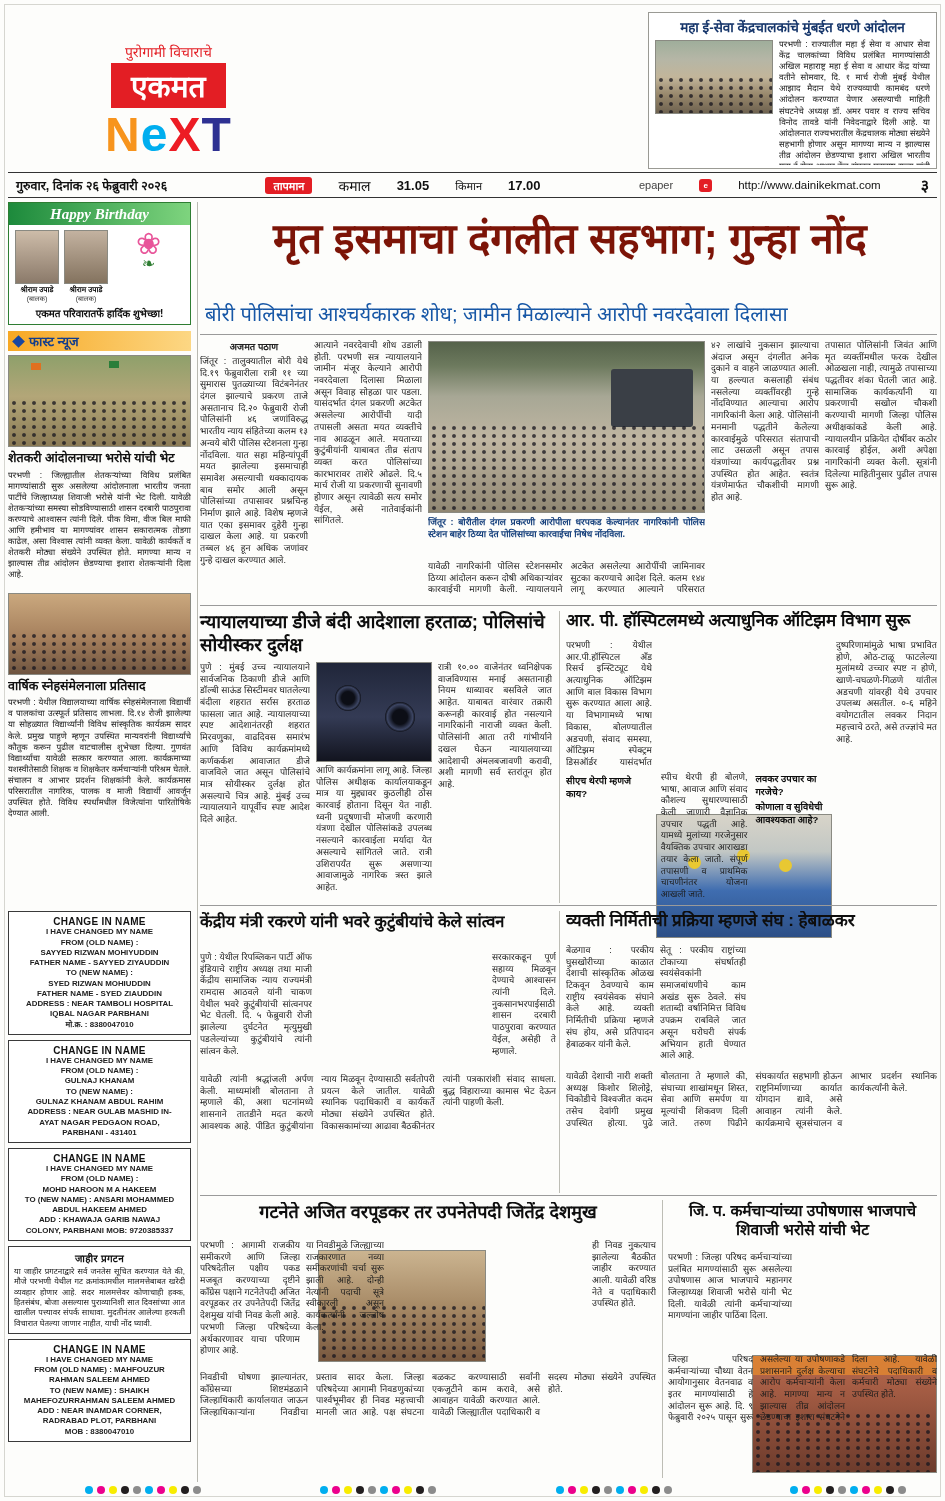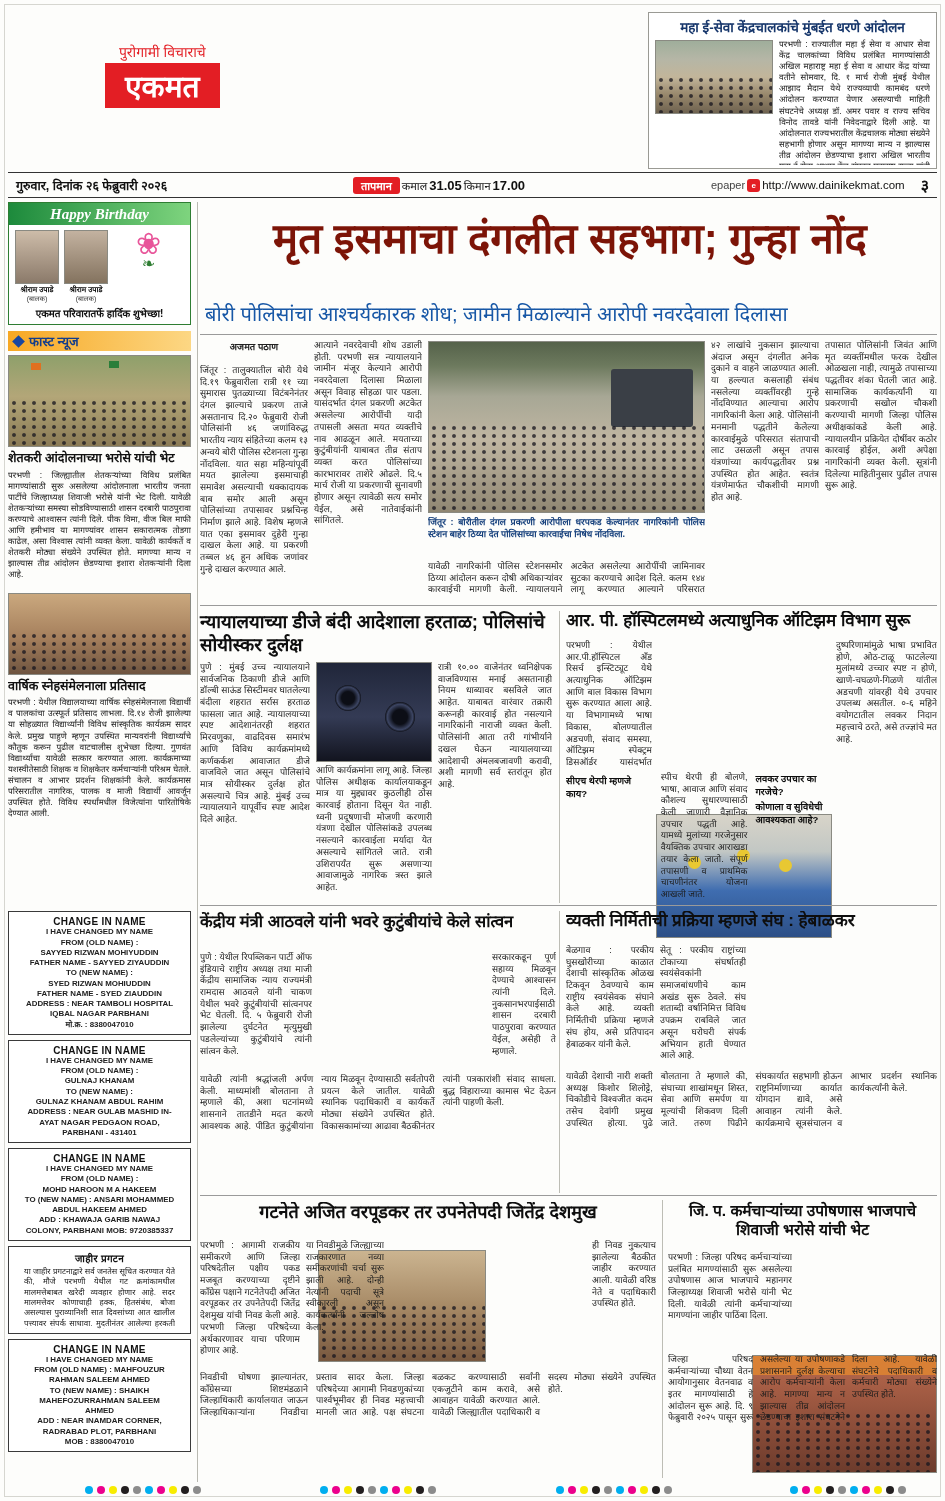--- a/index.html
+++ b/index.html
@@ -9,62 +9,65 @@
   .page-frame{position:absolute;inset:4px;border:1px solid #d6d6d0;pointer-events:none}
   .hr{position:absolute;border-top:1px solid #9a9a9a;height:0}
   .vr{position:absolute;border-left:1px solid #bdbdb5;width:0}
   .bt{font-size:9px;line-height:1.3;text-align:justify;color:#1c1c1c;overflow:hidden}
   .bt-sm{font-size:8.4px;line-height:1.32;text-align:justify;color:#1c1c1c;overflow:hidden}
   .cols2{column-count:2;column-gap:8px}
   .cols3{column-count:3;column-gap:8px}
   .cols4{column-count:4;column-gap:8px}
   .h-sec{font-weight:bold;color:#0e0e0e;line-height:1.22}
   .h-sub{font-weight:normal;color:#1757a6}
-  .byline{font-size:9.5px;font-weight:bold;text-align:center;color:#222;margin-bottom:12px}
+  .byline{font-size:9.5px;font-weight:bold;text-align:center;color:#222;margin-bottom:3px}
   .cap{font-size:9px;font-weight:bold;color:#16407c;text-align:justify;line-height:1.3}
   .lead{font-weight:bold;font-size:9.5px;color:#0e0e0e;margin:2px 0 1px}
   .photo{position:relative;overflow:hidden;background:#a29a88;border:1px solid #8a8a82}
   .ph-dots{position:absolute;left:0;right:0;bottom:0;height:52%;
     background-image:radial-gradient(circle, rgba(24,22,30,.9) 1.4px, rgba(24,22,30,0) 2.4px);
     background-size:10px 8px;opacity:.85}
-  .notice{border:1.3px solid #3a3a3a;background:#fff;padding:4px 15px;text-align:center;margin-bottom:5px}
+  .notice{border:1.3px solid #3a3a3a;background:#fff;padding:4px 5px;text-align:center;margin-bottom:5px}
   .notice-title{font-weight:bold;font-size:10px;letter-spacing:.3px}
   .notice-body{font-size:7.9px;line-height:1.3;font-weight:bold;white-space:pre-line;color:#222}
   .badge-red{background:#e31e24;color:#fff;font-weight:bold;border-radius:3px;padding:1px 8px;font-size:11px}
   .dot{width:8px;height:8px;border-radius:50%}
   .regrow{position:absolute;display:flex;gap:4px}
   .d-c{background:#00aeef}.d-m{background:#ec008c}.d-y{background:#f8ec00}.d-k{background:#231f20}.d-g{background:#8c8c8c}
 </style>
 </head>
 <body>
 
 <div class="page-frame"></div>
 
 <div class="abs" style="left:105px;top:38px;width:440px;height:132px;display:flex;gap:10px">
   <div style="display:flex;flex-direction:column;align-items:center;justify-content:flex-start;padding-top:4px">
     <div style="color:#e31e24;font-weight:normal;font-size:14px">पुरोगामी विचाराचे</div>
     <div style="background:#e31e24;color:#fff;font-weight:bold;font-size:30px;padding:2px 20px;margin-top:2px">एकमत</div>
+    <div style="font-weight:bold;font-size:48px;line-height:1.05;letter-spacing:1px;margin-top:2px">
+      <span style="color:#f7941d">N</span><span style="color:#00aeef">e</span><span style="color:#ed1c24">X</span><span style="color:#2e3192">T</span>
+    </div>
   </div>
 </div>
 
 <div class="abs" style="left:648px;top:12px;width:289px;height:157px;border:1px solid #9a9a94;padding:5px 6px;background:#fff">
   <div style="font-weight:bold;font-size:13.5px;color:#16366b;text-align:center;margin-bottom:3px">महा ई-सेवा केंद्रचालकांचे मुंबईत धरणे आंदोलन</div>
   <div style="overflow:hidden;height:126px">
     <div class="photo" style="float:left;width:118px;height:74px;margin:1px 6px 2px 0;background:linear-gradient(180deg,#9fae9b 0%,#b5b6a6 25%,#c2b59a 50%,#97876b 75%,#6e6250 100%)">
       <div class="ph-dots"></div>
     </div>
     <div class="bt-sm" style="height:126px">परभणी : राज्यातील महा ई सेवा व आधार सेवा केंद्र चालकांच्या विविध प्रलंबित मागण्यांसाठी अखिल महाराष्ट्र महा ई सेवा व आधार केंद्र यांच्या वतीने सोमवार, दि. १ मार्च रोजी मुंबई येथील आझाद मैदान येथे राज्यव्यापी कामबंद धरणे आंदोलन करण्यात येणार असल्याची माहिती संघटनेचे अध्यक्ष डॉ. अमर पवार व राज्य सचिव विनोद तावडे यांनी निवेदनाद्वारे दिली आहे. या आंदोलनात राज्यभरातील केंद्रचालक मोठ्या संख्येने सहभागी होणार असून मागण्या मान्य न झाल्यास तीव्र आंदोलन छेडण्याचा इशारा अखिल भारतीय महा-ई-सेवा आधार केंद्र संघटन महाराष्ट्र राज्य यांनी दिला आहे.</div>
   </div>
 </div>
 
-<div class="abs" style="left:8px;top:172px;width:929px;height:26px;border-top:1.6px solid #333;border-bottom:1.6px solid #333;display:flex;align-items:center;gap:2px;padding:0 8px">
+<div class="abs" style="left:8px;top:172px;width:929px;height:26px;border-top:1.6px solid #333;border-bottom:1.6px solid #333;display:flex;align-items:center;gap:26px;padding:0 8px">
   <div style="font-weight:bold;font-size:12.5px">गुरुवार, दिनांक २६ फेब्रुवारी २०२६</div>
   <div style="flex:1"></div>
   <span class="badge-red">तापमान</span>
-  <span style="font-size:11px">कमाल</span>
+  <span style="font-size:14px">कमाल</span>
   <span style="font-weight:bold;font-size:13px">31.05</span>
   <span style="font-size:11px">किमान</span>
   <span style="font-weight:bold;font-size:13px">17.00</span>
   <div style="flex:1"></div>
   <span style="font-size:11px;color:#444">epaper</span>
   <span style="width:13px;height:13px;background:#e31e24;border-radius:3px;display:inline-flex;align-items:center;justify-content:center;color:#fff;font-size:8px;font-weight:bold">e</span>
   <span style="font-size:11.5px;color:#111">http://www.dainikekmat.com</span>
   <span style="font-weight:bold;font-size:16px;margin-left:14px">३</span>
 </div>
 
@@ -209,21 +212,21 @@
 <div class="abs cols4" style="left:566px;top:772px;width:371px;height:130px;overflow:hidden">
   <div class="lead">सीएच थेरपी म्हणजे काय?</div>
   <div class="bt">स्पीच थेरपी ही बोलणे, भाषा, आवाज आणि संवाद कौशल्य सुधारण्यासाठी केली जाणारी वैज्ञानिक उपचार पद्धती आहे. यामध्ये मुलांच्या गरजेनुसार वैयक्तिक उपचार आराखडा तयार केला जातो. संपूर्ण तपासणी व प्राथमिक चाचणीनंतर योजना आखली जाते.</div>
   <div class="lead">लवकर उपचार का गरजेचे?</div>
   <div class="lead">कोणाला व सुविधेची आवश्यकता आहे?</div>
 
 </div>
 
 <div class="hr" style="left:200px;top:905px;width:737px"></div>
 
-<div class="abs h-sec" style="left:200px;top:911px;width:352px;font-size:16.5px">केंद्रीय मंत्री आठवले यांनी भवरे कुटुंबीयांचे केले सांत्वन</div>
+<div class="abs h-sec" style="left:200px;top:911px;width:352px;font-size:16.5px">केंद्रीय मंत्री रकरणे यांनी भवरे कुटुंबीयांचे केले सांत्वन</div>
 <div class="abs bt" style="left:200px;top:952px;width:112px;height:118px">पुणे : येथील रिपब्लिकन पार्टी ऑफ इंडियाचे राष्ट्रीय अध्यक्ष तथा माजी केंद्रीय सामाजिक न्याय राज्यमंत्री रामदास आठवले यांनी चाकण येथील भवरे कुटुंबीयांची सांत्वनपर भेट घेतली. दि. ५ फेब्रुवारी रोजी झालेल्या दुर्घटनेत मृत्युमुखी पडलेल्यांच्या कुटुंबीयांचे त्यांनी सांत्वन केले.</div>
 <div class="abs photo" style="left:318px;top:954px;width:168px;height:112px;background:linear-gradient(180deg,#cbb490 0%,#a78a66 50%,#77573e 100%)">
   <div class="ph-dots"></div>
 </div>
 <div class="abs bt" style="left:492px;top:952px;width:64px;height:118px">सरकारकडून पूर्ण सहाय्य मिळवून देण्याचे आश्वासन त्यांनी दिले. नुकसानभरपाईसाठी शासन दरबारी पाठपुरावा करण्यात येईल, असेही ते म्हणाले.</div>
 <div class="abs bt cols3" style="left:200px;top:1074px;width:356px;height:118px">यावेळी त्यांनी श्रद्धांजली अर्पण केली. माध्यमांशी बोलताना ते म्हणाले की, अशा घटनांमध्ये शासनाने तातडीने मदत करणे आवश्यक आहे. पीडित कुटुंबीयांना न्याय मिळवून देण्यासाठी सर्वतोपरी प्रयत्न केले जातील. यावेळी स्थानिक पदाधिकारी व कार्यकर्ते मोठ्या संख्येने उपस्थित होते. विकासकामांच्या आढावा बैठकीनंतर त्यांनी पत्रकारांशी संवाद साधला. बुद्ध विहाराच्या कामास भेट देऊन त्यांनी पाहणी केली.</div>
 
 <div class="vr" style="left:559px;top:911px;height:282px"></div>
 
 <div class="abs h-sec" style="left:566px;top:911px;width:371px;font-size:17px;white-space:nowrap;overflow:hidden">व्यक्ती निर्मितीची प्रक्रिया म्हणजे संघ : हेबाळकर</div>

